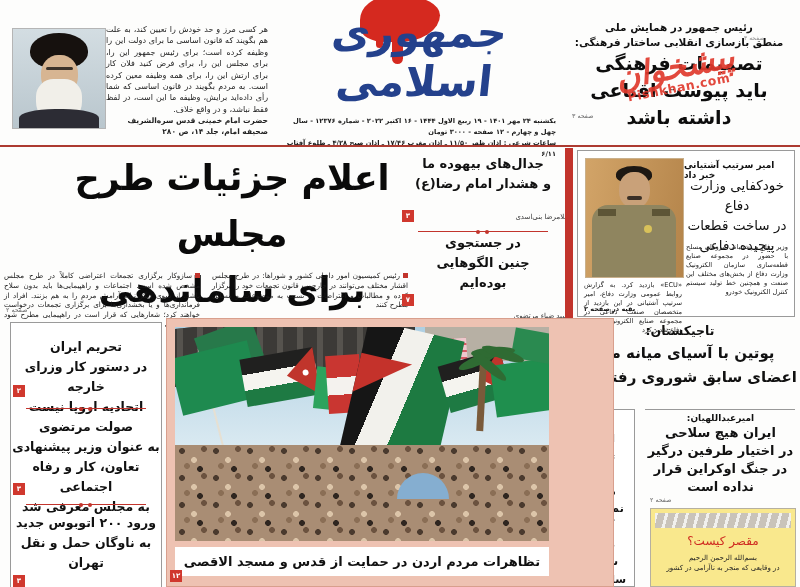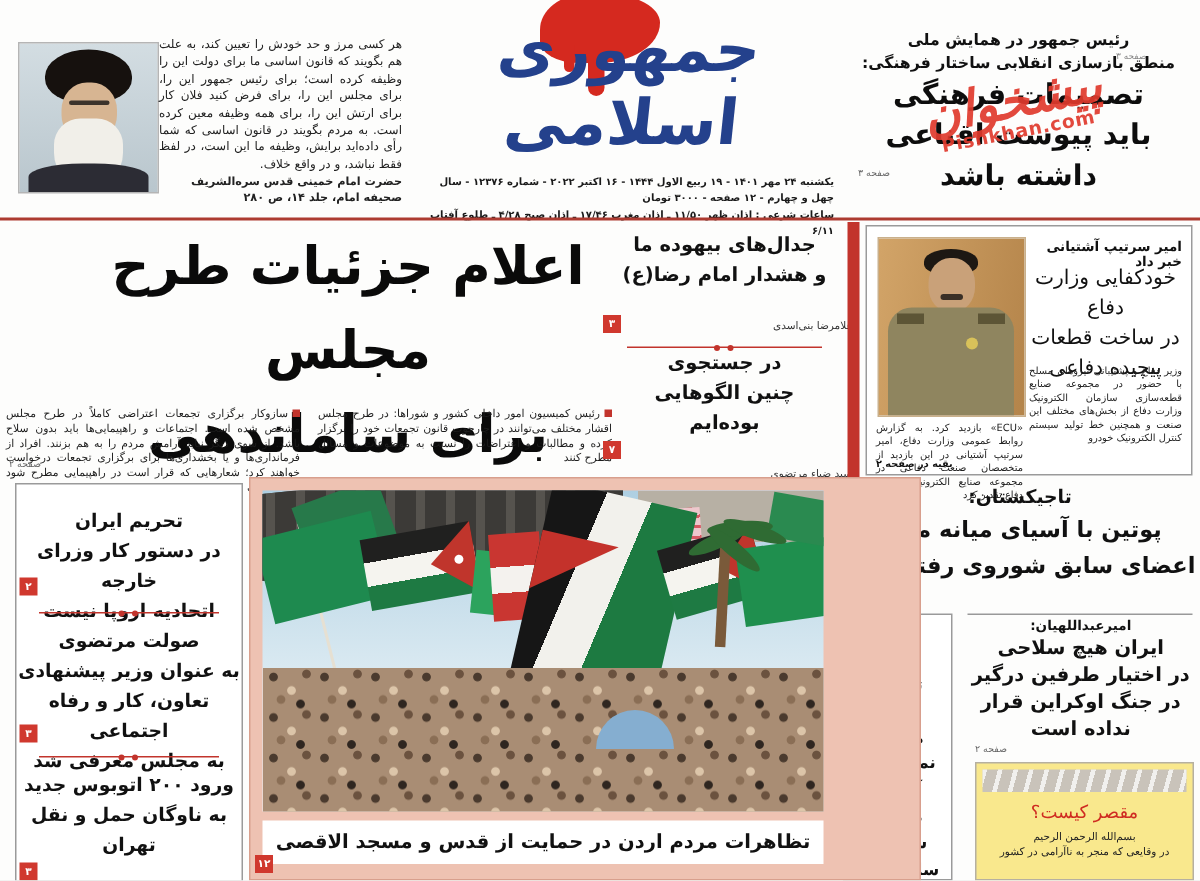--- a/index.html
+++ b/index.html
@@ -56,21 +56,21 @@
   .defbox{left:577px;top:150px;width:218px;height:167px;}
   .of-photo{position:absolute;left:7px;top:7px;width:97px;height:118px;overflow:hidden;
             background:linear-gradient(100deg,#d2a468,#b4844a);border:1px solid #c9b08c;}
   .of-hair{position:absolute;left:30px;top:7px;width:36px;height:17px;background:#1d1813;border-radius:50% 50% 40% 40%;}
   .of-head{position:absolute;left:33px;top:13px;width:31px;height:36px;background:#c9a179;border-radius:46%;}
   .of-mst{position:absolute;left:41px;top:37px;width:15px;height:4px;background:#3a2f26;border-radius:2px;}
   .of-torso{position:absolute;left:6px;top:46px;width:84px;height:72px;background:#8f855f;border-radius:16px 16px 0 0;}
   .of-ep1,.of-ep2{position:absolute;top:50px;width:18px;height:7px;background:#5d5536;}
   .of-ep1{left:12px;} .of-ep2{left:66px;}
   .of-star{position:absolute;left:58px;top:66px;width:8px;height:8px;background:#d8c15a;border-radius:50%;}
-  .def-kick{position:absolute;right:6px;top:9px;width:104px;text-align:right;font-size:9px;font-weight:bold;}
+  .def-kick{position:absolute;right:6px;top:9px;width:104px;text-align:left;font-size:9px;font-weight:bold;}
   .def-line{font-size:13.5px;line-height:20px;font-weight:normal;text-align:center;}
   .def-h{position:absolute;right:4px;top:24px;width:106px;}
   .def-body{font-size:6.6px;line-height:8.9px;text-align:justify;color:#222;}
   .def-br{position:absolute;right:6px;top:92px;width:102px;}
   .def-bl{position:absolute;left:6px;top:130px;width:98px;}
   .def-more{position:absolute;left:6px;bottom:3px;font-size:6.5px;font-weight:bold;}
   
   .taj-kick{left:565px;top:323px;width:230px;text-align:center;font-size:12.5px;font-weight:bold;}
   .taj-line{font-size:15px;line-height:24px;font-weight:bold;text-align:center;}
   .taj-h{left:562px;top:341px;width:236px;}

